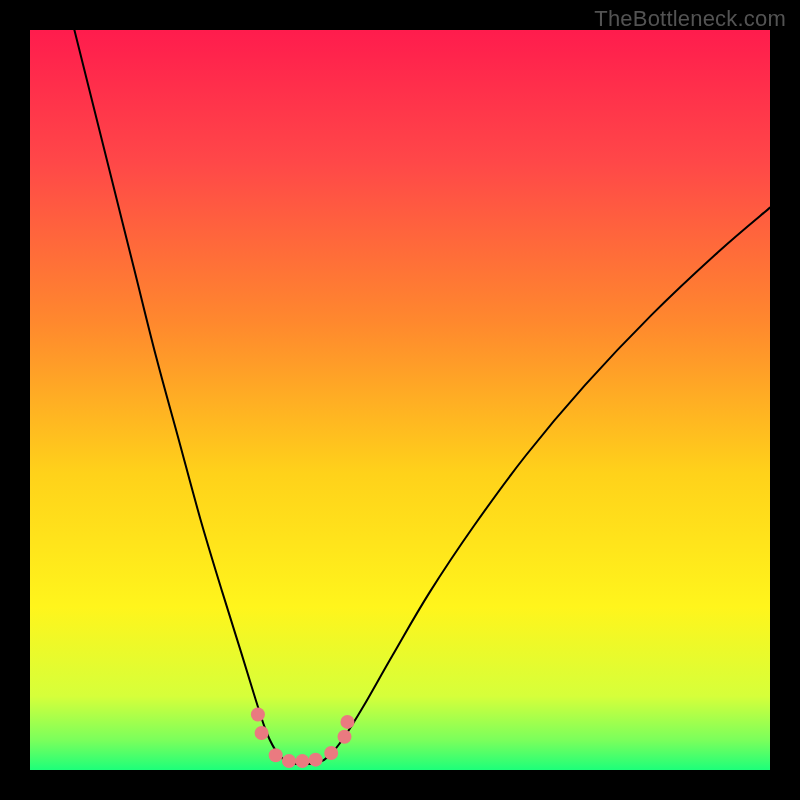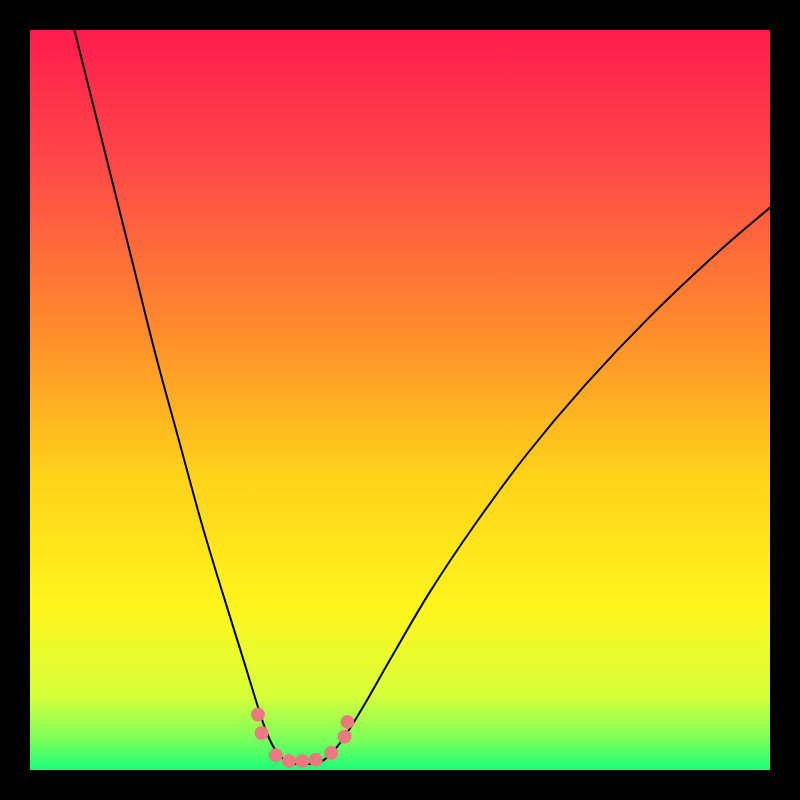--- a/index.html
+++ b/index.html
@@ -62,13 +62,14 @@
         <circle cx="231.62" cy="703" r="7" fill="#ea7a80"></circle>
         <circle cx="245.68" cy="725.2" r="7" fill="#ea7a80"></circle>
         <circle cx="259" cy="731.12" r="7" fill="#ea7a80"></circle>
         <circle cx="272.32" cy="731.12" r="7" fill="#ea7a80"></circle>
         <circle cx="285.64" cy="729.64" r="7" fill="#ea7a80"></circle>
         <circle cx="301.18" cy="722.98" r="7" fill="#ea7a80"></circle>
         <circle cx="314.5" cy="706.7" r="7" fill="#ea7a80"></circle>
         <circle cx="317.46" cy="691.9" r="7" fill="#ea7a80"></circle>
       </svg>
   </div>
+  <div class="watermark">TheBottleneck.com</div>
 </div>
 
 </body></html>

